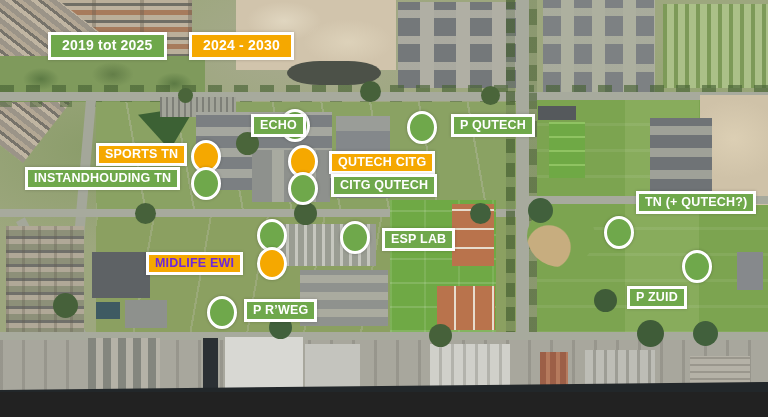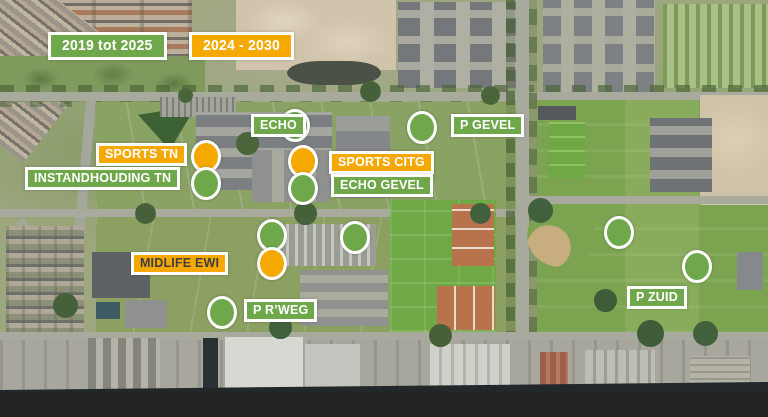--- a/index.html
+++ b/index.html
@@ -220,22 +220,24 @@
       <div class="marker" style="left: 288px; top: 171.5px; background: rgb(111, 168, 75);"></div>
       <div class="marker" style="left: 257px; top: 218.5px; background: rgb(111, 168, 75);"></div>
       <div class="marker" style="left: 257px; top: 246.5px; background: rgb(245, 168, 0);"></div>
       <div class="marker" style="left: 340px; top: 220.5px; background: rgb(111, 168, 75);"></div>
       <div class="marker" style="left: 207px; top: 295.5px; background: rgb(111, 168, 75);"></div>
       <div class="marker" style="left: 604px; top: 215.5px; background: rgb(111, 168, 75);"></div>
       <div class="marker" style="left: 682px; top: 249.5px; background: rgb(111, 168, 75);"></div>
       <div class="map-label legend" style="left: 48px; top: 32px; background: rgb(111, 168, 75); color: rgb(255, 255, 255); border-color: rgb(255, 255, 255);">2019 tot 2025</div>
       <div class="map-label legend" style="left: 189px; top: 32px; background: rgb(245, 168, 0); color: rgb(255, 255, 255); border-color: rgb(255, 255, 255);">2024 - 2030</div>
       <div class="map-label" style="left: 222px; top: 114px; background: rgb(111, 168, 75); color: rgb(255, 255, 255); border-color: rgb(255, 255, 255); margin-left: 29px;">ECHO</div>
-      <div class="map-label" style="left: 451px; top: 114px; background: rgb(111, 168, 75); color: rgb(255, 255, 255); border-color: rgb(255, 255, 255);">P GEVEL</div>
+      <div class="map-label" style="left: 451px; top: 114px; background: rgb(111, 168, 75); color: rgb(255, 255, 255); border-color: rgb(255, 255, 255);">P QUTECH</div>
       <div class="map-label" style="left: 96px; top: 143px; background: rgb(245, 168, 0); color: rgb(255, 255, 255); border-color: rgb(255, 255, 255);">SPORTS TN</div>
       <div class="map-label" style="left: 25px; top: 167px; background: rgb(111, 168, 75); color: rgb(255, 255, 255); border-color: rgb(255, 255, 255);">INSTANDHOUDING TN</div>
-      <div class="map-label" style="left: 329px; top: 151px; background: rgb(245, 168, 0); color: rgb(255, 255, 255); border-color: rgb(255, 255, 255);">SPORTS CITG</div>
-      <div class="map-label" style="left: 331px; top: 174px; background: rgb(111, 168, 75); color: rgb(255, 255, 255); border-color: rgb(255, 255, 255);">ECHO GEVEL</div>
-      <div class="map-label" style="left: 131px; top: 252px; background: rgb(245, 168, 0); color: #404040; border-color: rgb(255, 255, 255);">MIDLIFE EWI</div>
+      <div class="map-label" style="left: 329px; top: 151px; background: rgb(245, 168, 0); color: rgb(255, 255, 255); border-color: rgb(255, 255, 255);">QUTECH CITG</div>
+      <div class="map-label" style="left: 331px; top: 174px; background: rgb(111, 168, 75); color: rgb(255, 255, 255); border-color: rgb(255, 255, 255);">CITG QUTECH</div>
+      <div class="map-label" style="left: 636px; top: 191px; background: rgb(111, 168, 75); color: rgb(255, 255, 255); border-color: rgb(255, 255, 255);">TN (+ QUTECH?)</div>
+      <div class="map-label" style="left: 146px; top: 252px; background: rgb(245, 168, 0); color: #6d28d9; border-color: rgb(255, 255, 255);">MIDLIFE EWI</div>
+      <div class="map-label" style="left: 382px; top: 228px; background: rgb(111, 168, 75); color: rgb(255, 255, 255); border-color: rgb(255, 255, 255);">ESP LAB</div>
       <div class="map-label" style="left: 244px; top: 299px; background: rgb(111, 168, 75); color: rgb(255, 255, 255); border-color: rgb(255, 255, 255);">P R’WEG</div>
       <div class="map-label" style="left: 627px; top: 286px; background: rgb(111, 168, 75); color: rgb(255, 255, 255); border-color: rgb(255, 255, 255);">P ZUID</div>
     </div>
 </div>
 
 </body></html>

